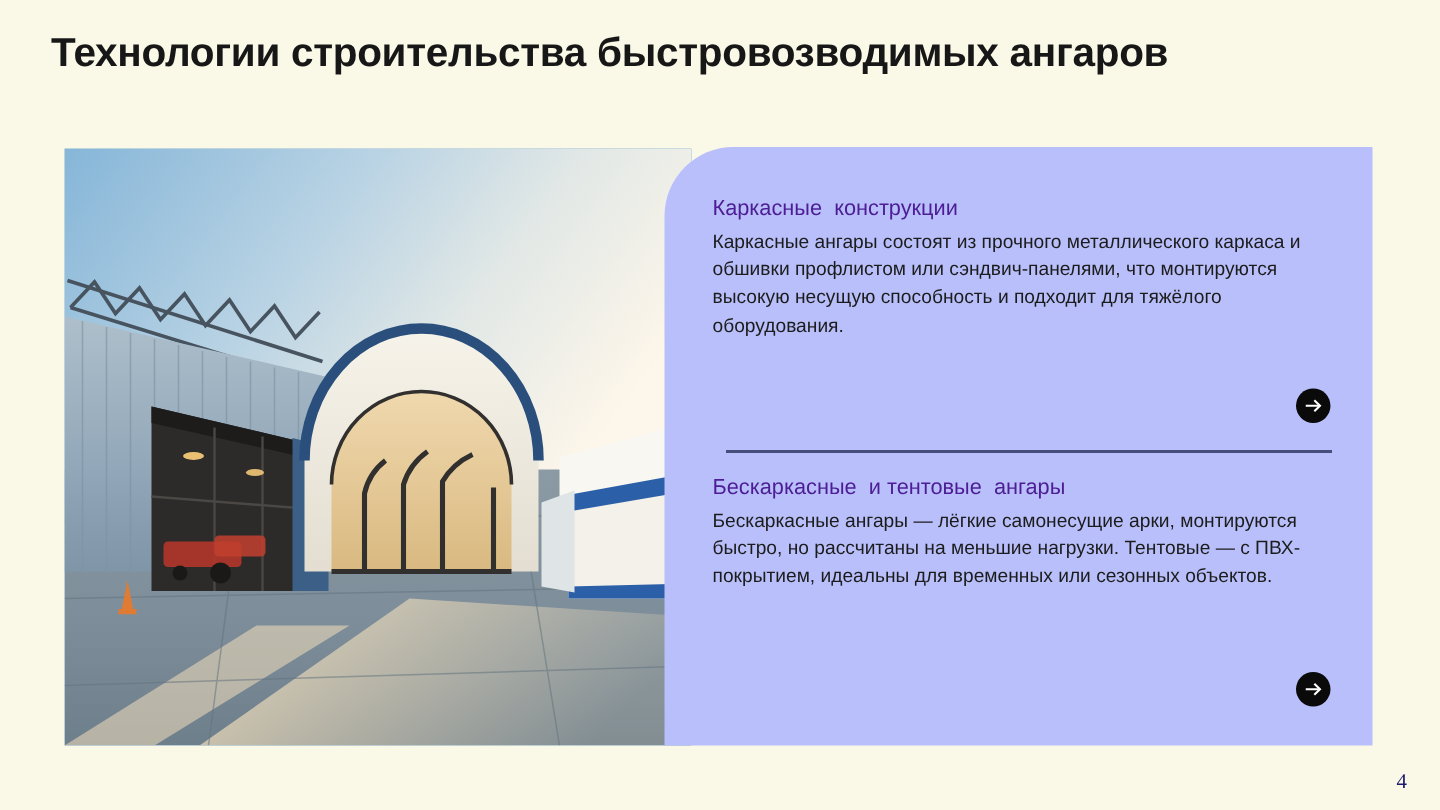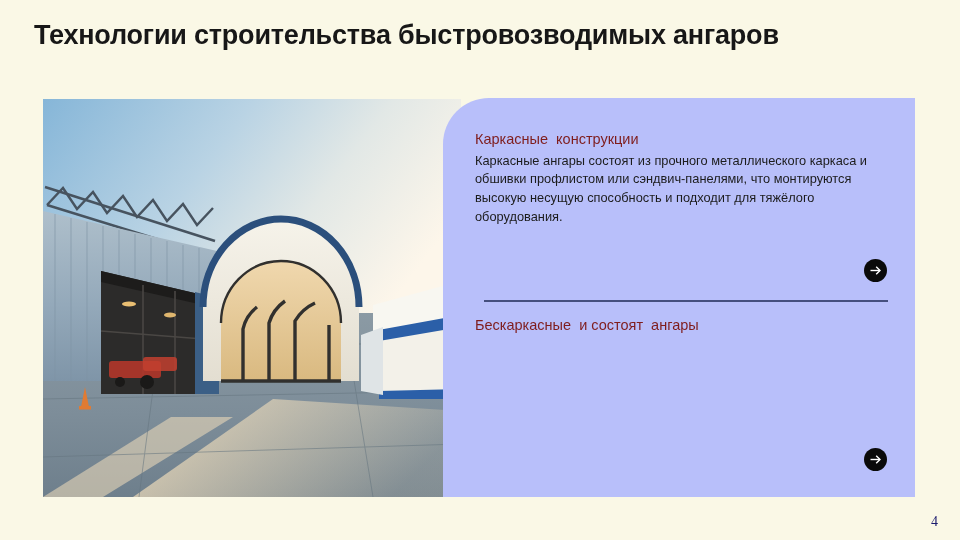--- a/index.html
+++ b/index.html
@@ -61,21 +61,21 @@
   .block {
     position: absolute;
     left: 32px;
     width: 412px;
   }
   .block-1 { top: 32px; }
   .block-2 { top: 218px; }
 
   .block-heading {
     font-size: 14.5px;
-    color: #7f1d1d;
+    color: #4c1d95;
     line-height: 1.35;
     margin: 0 0 2px 0;
     white-space: pre;
   }
   .block-body {
     font-size: 12.8px;
     color: #1c1c1c;
     line-height: 1.46;
     margin: 0;
     white-space: pre-line;
@@ -245,21 +245,22 @@
     <div class="arrow-btn arrow-1">
       <svg width="13" height="13" viewBox="0 0 13 13">
         <line x1="1.5" y1="6.5" x2="11" y2="6.5" stroke="#ffffff" stroke-width="1.4"></line>
         <polyline points="7.2,2.8 11,6.5 7.2,10.2" fill="none" stroke="#ffffff" stroke-width="1.4"></polyline>
       </svg>
     </div>
 
     <div class="divider"></div>
 
     <div class="block block-2">
-      <p class="block-heading">Бескаркасные  и состоят  ангары</p>
+      <p class="block-heading">Бескаркасные  и тентовые  ангары</p>
+      <p class="block-body">Бескаркасные ангары — лёгкие самонесущие арки, монтируются быстро, но рассчитаны на меньшие нагрузки. Тентовые — с ПВХ-покрытием, идеальны для временных или сезонных объектов.</p>
     </div>
 
     <div class="arrow-btn arrow-2">
       <svg width="13" height="13" viewBox="0 0 13 13">
         <line x1="1.5" y1="6.5" x2="11" y2="6.5" stroke="#ffffff" stroke-width="1.4"></line>
         <polyline points="7.2,2.8 11,6.5 7.2,10.2" fill="none" stroke="#ffffff" stroke-width="1.4"></polyline>
       </svg>
     </div>
 
   </div>

